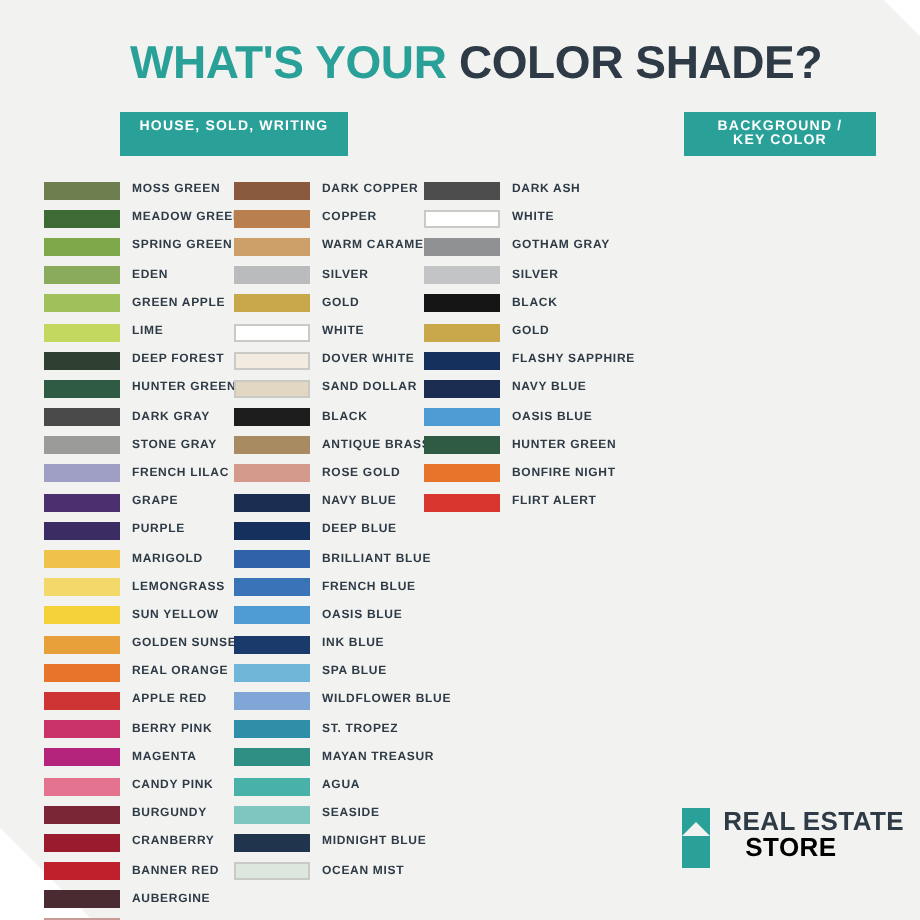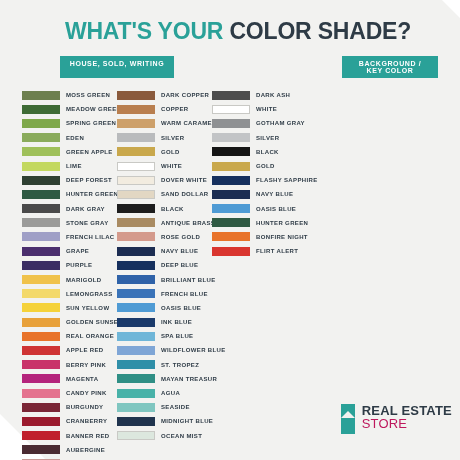--- a/index.html
+++ b/index.html
@@ -116,21 +116,21 @@
     border-right:7px solid transparent;
     border-bottom:7px solid #f2f2f0;
   }
   .logo-text{
     line-height:1.0;
   }
   .logo-l1{
     font-size:13px;font-weight:bold;color:#2e3b46;letter-spacing:0.2px;
   }
   .logo-l2{
-    font-size:13px;font-weight:normal;color:#be185d;letter-spacing:0.2px;
+    font-size:13px;font-weight:bold;color:#000000;letter-spacing:0.2px;margin-left:11px;
   }
 </style>
 </head>
 <body>
 
 <div class="page">
   <div class="corner-fold"></div>
   <div class="corner-fold-tr"></div>
 
   <div class="title">

